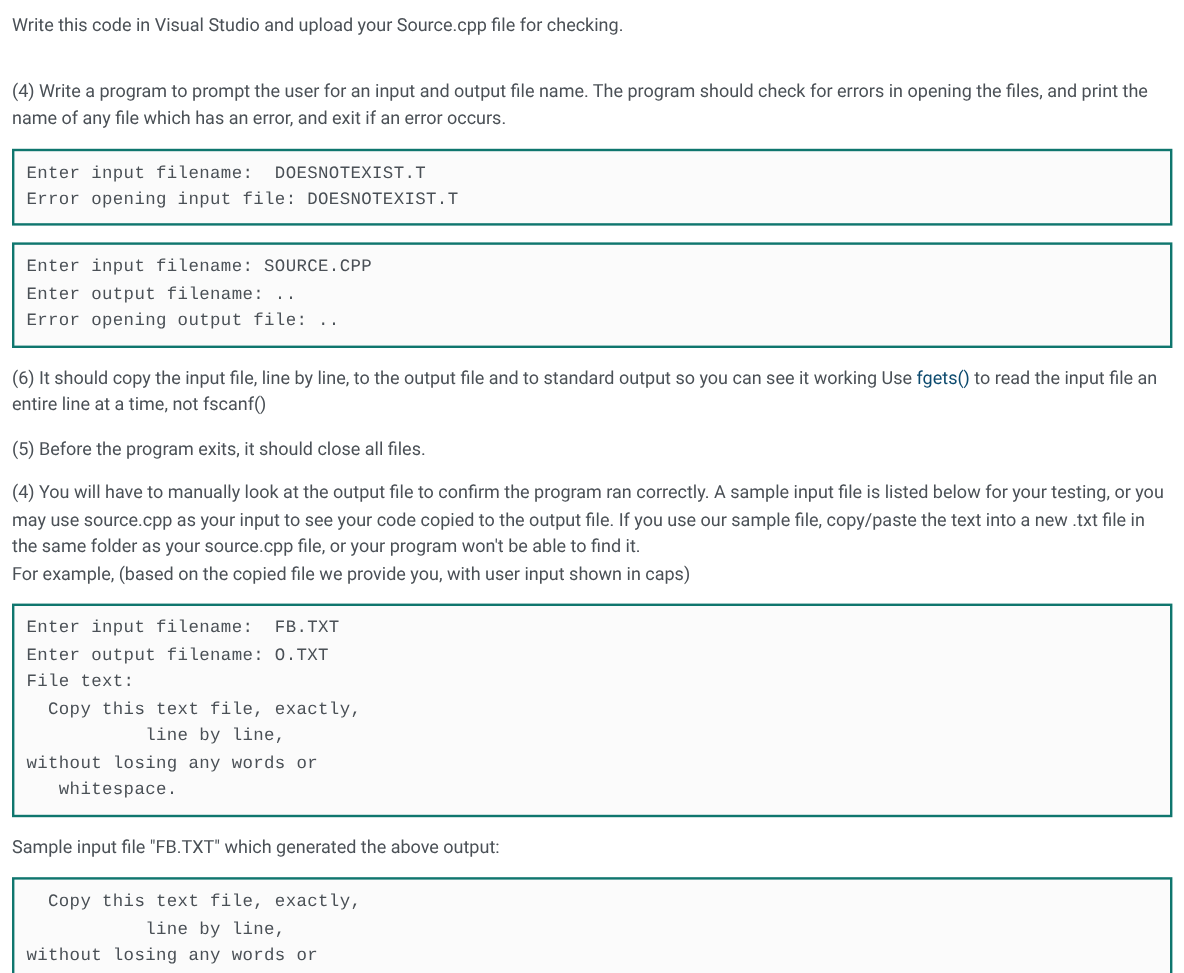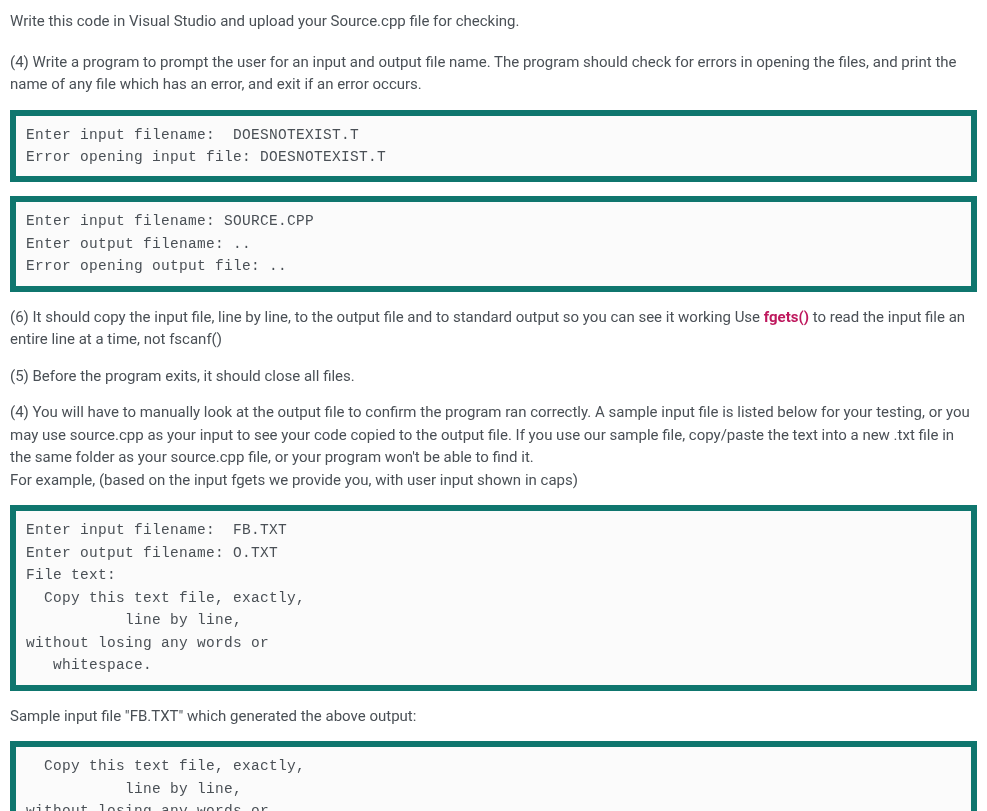--- a/index.html
+++ b/index.html
@@ -10,37 +10,37 @@
     margin: 0;
     padding: 10px 10px 20px 10px;
     width: 987px;
     box-sizing: border-box;
     background: #ffffff;
   }
   p {
     margin: 0 0 14px 0;
   }
   .intro {
-    margin-bottom: 18px;
+    margin-bottom: 32px;
   }
   pre {
     font-family: "Consolas", "Menlo", "Courier New", monospace;
     font-size: 14.5px;
     background: #fbfbfb;
-    border: 6px solid #0f766e;
+    border: 2px solid #0f766e;
     padding: 8px 10px;
     margin: 0 0 14px 0;
     white-space: pre;
     line-height: 1.55;
     color: #4a5056;
     letter-spacing: 0.3px;
   }
   strong {
-    font-weight: 700;
-    color: #be185d;
+    font-weight: 400;
+    color: #0c4a6e;
   }
 </style>
 </head>
 <body>
 
 <p class="intro">Write this code in Visual Studio and upload your Source.cpp file for checking.</p>
 
 <p>
   <span>(4) Write a program to prompt the user for an input and output file name. The program should check for errors in opening the files, and print the name of any file which has an error, and exit if an error occurs.</span><br>
 </p>
@@ -51,21 +51,21 @@
 <pre>Enter input filename: SOURCE.CPP
 Enter output filename: ..
 Error opening output file: ..</pre>
 
 <p><span>(6) It should copy the input file, line by line, to the output file and to standard output so you can see it working Use </span><strong>fgets()</strong><span> to read the input file an entire line at a time, not fscanf()</span></p>
 
 <p>(5) Before the program exits, it should close all files.</p>
 
 <p>
   <span>(4) You will have to manually look at the output file to confirm the program ran correctly. A sample input file is listed below for your testing, or you may use source.cpp as your input to see your code copied to the output file. If you use our sample file, copy/paste the text into a new .txt file in the same folder as your source.cpp file, or your program won't be able to find it.</span><br>
-  <span>For example, (based on the input fgets we provide you, with user input shown in caps)</span>
+  <span>For example, (based on the copied file we provide you, with user input shown in caps)</span>
 </p>
 
 <pre>Enter input filename:  FB.TXT
 Enter output filename: O.TXT
 File text:
   Copy this text file, exactly,
            line by line,
 without losing any words or
    whitespace.</pre>
 

